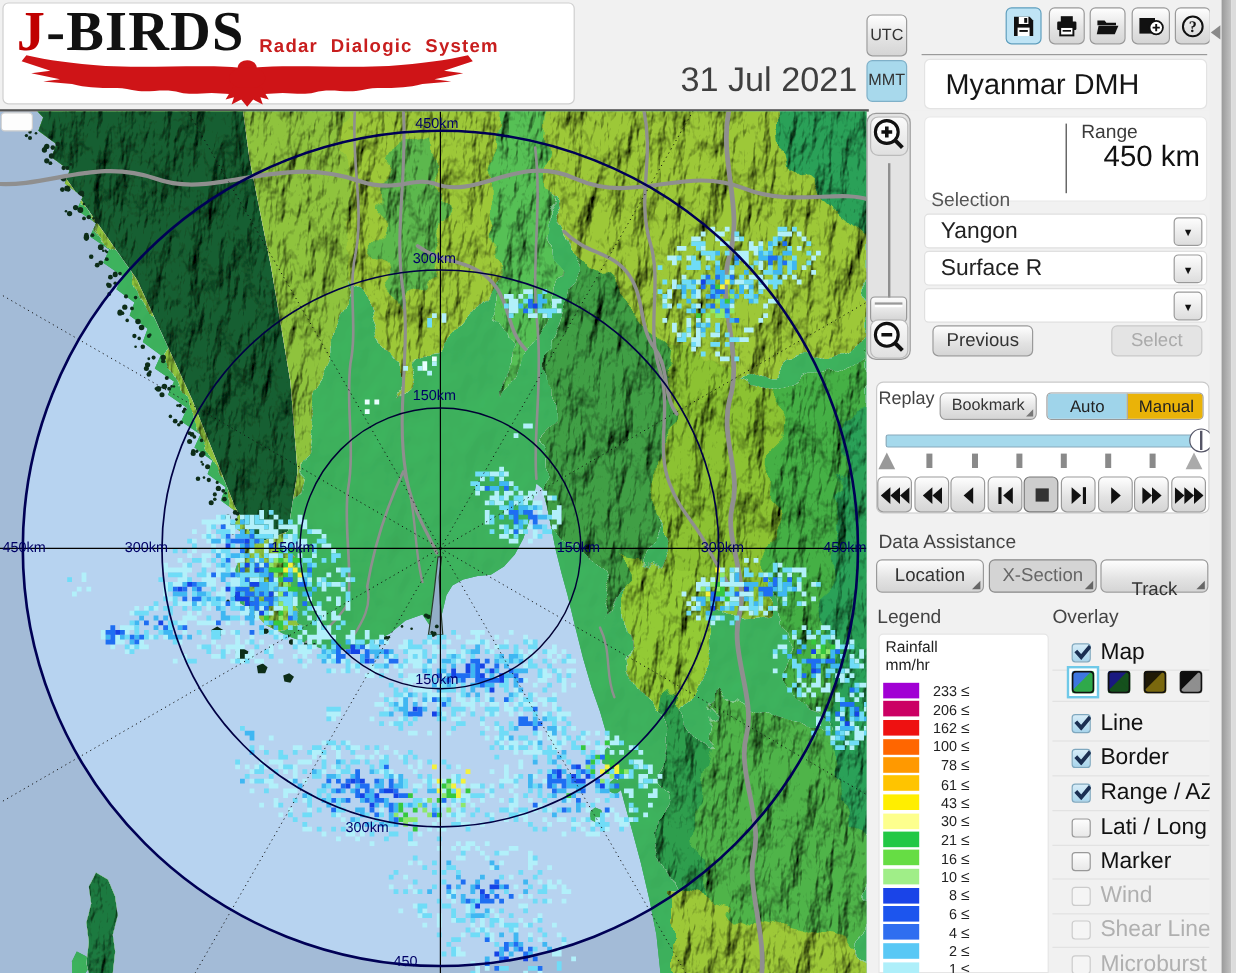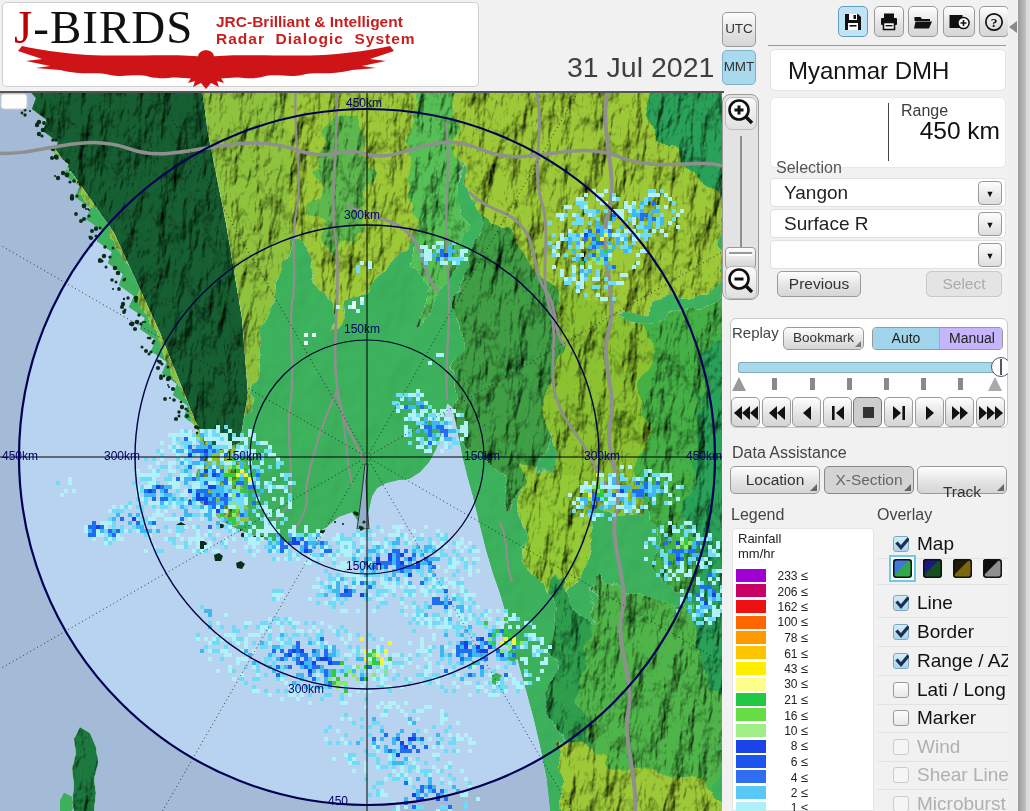--- a/index.html
+++ b/index.html
@@ -19,22 +19,21 @@
 .lval{width:72px;text-align:right;font-size:12px;color:#222}
 .tick{position:absolute;top:378px;width:5px;height:12px;background:#8a8a8a}
 .pbtn{position:absolute;top:397px;width:29px;height:30px;padding-top:4px}
 .ddbtn{position:absolute;right:3px;top:2px;width:24px;height:24px;background:linear-gradient(#fdfdfd,#ddd);border:1px solid #999;border-radius:4px;text-align:center;font-size:9px;color:#111;line-height:24px}
 .dd{position:absolute;left:770px;width:236px;height:29px;background:#fff;border:1px solid #e0e0e0;border-radius:4px;font-size:19px;color:#222;padding:3px 0 0 13px}
 </style></head><body>
 <div id="page">
 
 <div class="abs" style="left:0;top:0;width:1030px;height:92px;background:#f1f1f1"></div>
 <div class="box" style="left:2px;top:2px;width:477px;height:85px;border-color:#cfcfcf"></div>
-<div class="abs" style="left:14px;top:0px;font-family:'Liberation Serif',serif;font-weight:normal;font-size:47px;letter-spacing:1px"><span style="color:#c00000">J</span><span style="color:#111">-BIRDS</span></div>
-<div class="abs" style="left:216px;top:13px;font-size:15.5px;font-weight:bold;color:#c81e1e">JRC-Brilliant &amp; Intelligent</div>
+<div class="abs" style="left:14px;top:0px;font-family:'Liberation Serif',serif;font-weight:bold;font-size:47px;letter-spacing:1px"><span style="color:#c00000">J</span><span style="color:#111">-BIRDS</span></div>
 <div class="abs" style="left:216px;top:30px;font-size:15.5px;font-weight:bold;color:#c81e1e;letter-spacing:1px">Radar&nbsp; Dialogic&nbsp; System</div>
 <div class="abs" style="left:4px;top:36px"><svg width="410" height="56" viewBox="0 0 410 56" style="">
         <g fill="#cf1417">
 <g id="wR">
             <path d="M202,21
 C230,17 280,21 320,19 C348,17 368,14 386,10
 L390,15 L366,23 L382,25 L358,30 L372,32 L348,34
 C324,40 312,35 298,39 C284,42 272,37 258,41 C246,44 236,40 224,42 C214,43 208,42 202,40 Z"></path>
           </g>
 <use href="#wR" transform="translate(404,0) scale(-1,1)"></use>
@@ -410,21 +409,21 @@
     <span class="ddbtn">▼</span>
   </div>
 <div class="btn" style="left:777px;top:271px;width:84px;height:26px;font-size:15.5px;padding-top:3px">Previous</div>
 <div class="btn" style="left:926px;top:271px;width:76px;height:26px;font-size:15.5px;padding-top:3px;background:#e4e4e4;border-color:#c9c9c9;color:#aaa">Select</div>
 
 <div class="abs" style="left:730px;top:318px;width:278px;height:110px;background:#fff;border:1px solid #c9c9c9;border-radius:6px"></div>
 <div class="abs" style="left:732px;top:324px;font-size:15px;color:#444">Replay</div>
 <div class="btn" style="left:783px;top:327px;width:81px;height:23px;font-size:13.5px;padding-top:2px">Bookmark<div class="grip" style="border-bottom-color:#777;border-left-width:6px;border-bottom-width:6px"></div></div>
 <div class="abs" style="left:872px;top:327px;width:131px;height:23px;border:1px solid #999;border-radius:4px;overflow:hidden">
   <div class="abs" style="left:0;top:0;width:66px;height:23px;background:#9fd4ea;text-align:center;font-size:14px;padding-top:2px;color:#222">Auto</div>
-  <div class="abs" style="left:66px;top:0;width:65px;height:23px;background:#c4b5fd;text-align:center;font-size:14px;padding-top:2px;color:#222;border-left:1px solid #aaa">Manual</div>
+  <div class="abs" style="left:66px;top:0;width:65px;height:23px;background:#eab308;text-align:center;font-size:14px;padding-top:2px;color:#222;border-left:1px solid #aaa">Manual</div>
 </div>
 <div class="abs" style="left:738px;top:362px;width:262px;height:11px;background:#a5d9ec;border:1px solid #8ab;border-radius:2px"></div>
 <div class="abs" style="left:991px;top:357px;width:20px;height:20px;border:1.5px solid #556;border-radius:50%;background:#fff"></div>
 <div class="abs" style="left:1000px;top:359px;width:1.5px;height:16px;background:#556"></div>
 <div class="abs" style="left:732px;top:377px;width:0;height:0;border-left:7px solid transparent;border-right:7px solid transparent;border-bottom:14px solid #999"></div>
 <div class="abs" style="left:988px;top:377px;width:0;height:0;border-left:7px solid transparent;border-right:7px solid transparent;border-bottom:14px solid #aaa"></div>
 <div class="tick" style="left:772px"></div>
 <div class="tick" style="left:810px"></div>
 <div class="tick" style="left:847px"></div>
 <div class="tick" style="left:884px"></div>

